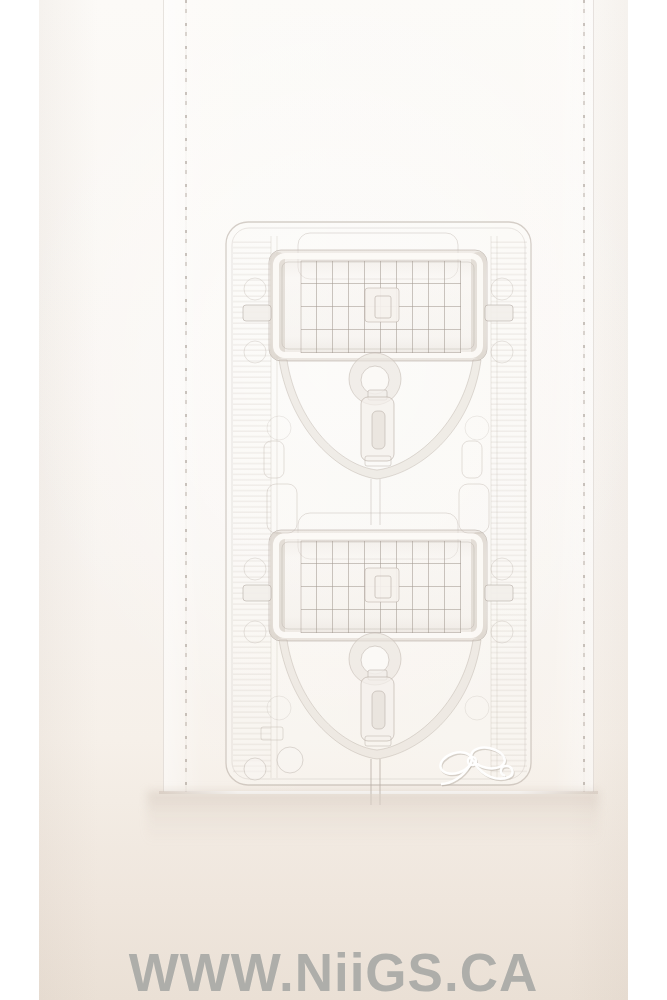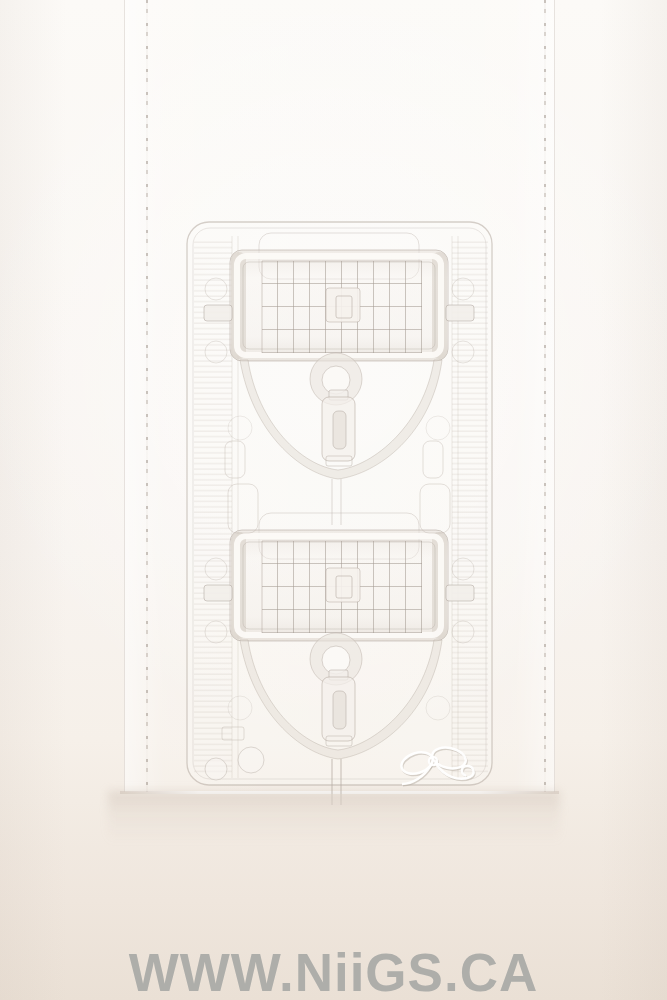--- a/index.html
+++ b/index.html
@@ -1,18 +1,18 @@
 <!DOCTYPE html>
 <html style="--background-top: #fcfaf7; --background-mid: #f8f4f0; --surface-top: #f3ece4; --surface-bottom: #eae0d5; --plastic-line: #b3a89e; --plastic-soft: #d8d1ca; --highlight: #ffffff; --watermark-color: #a9aaa7;"><head>
 <meta charset="utf-8">
 <style>
   html,body{margin:0;padding:0;background:#ffffff;}
   .stage{
     position:relative;
-    width:667px;height:1000px;
+    width:589px;height:1000px;
     margin:0 auto;
     overflow:hidden;
     font-family:"Liberation Sans", sans-serif;
     background:
       linear-gradient(180deg,
         var(--background-top,#fcfaf7) 0%,
         var(--background-mid,#f8f4f0) 55%,
         #f6f0e9 74%,
         var(--surface-top,#f3ece4) 80%,
         #efe6dd 90%,

